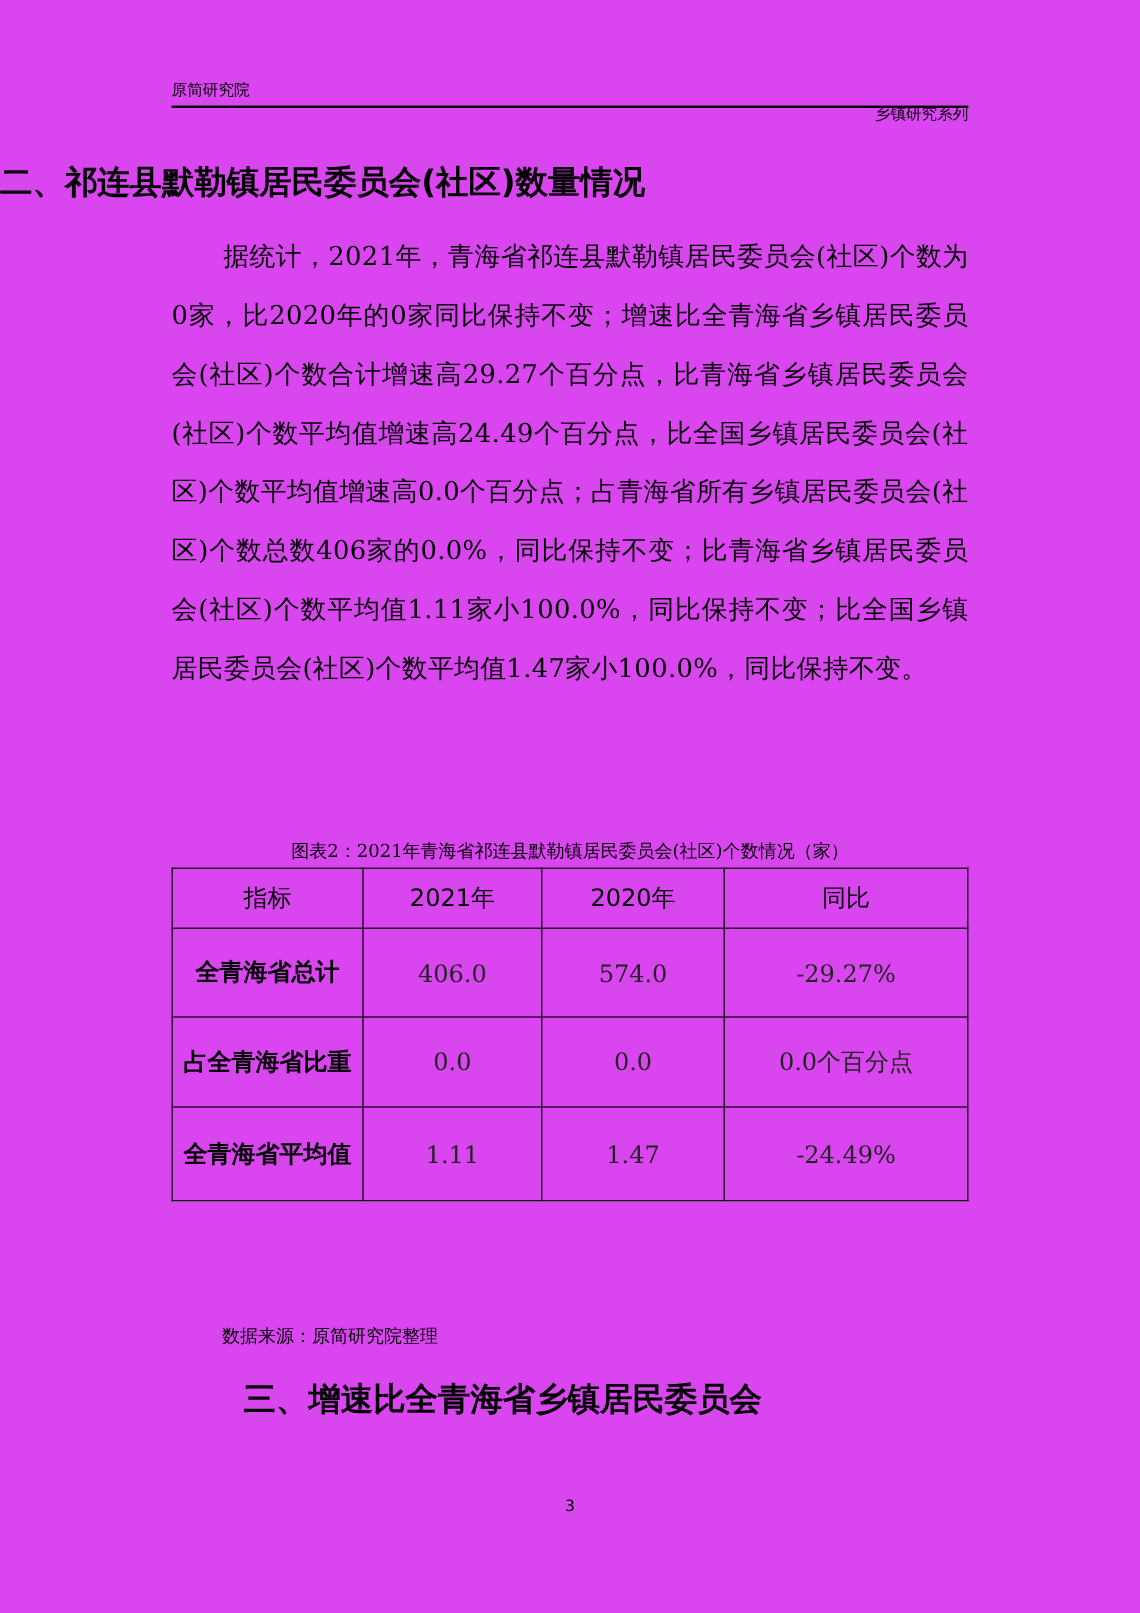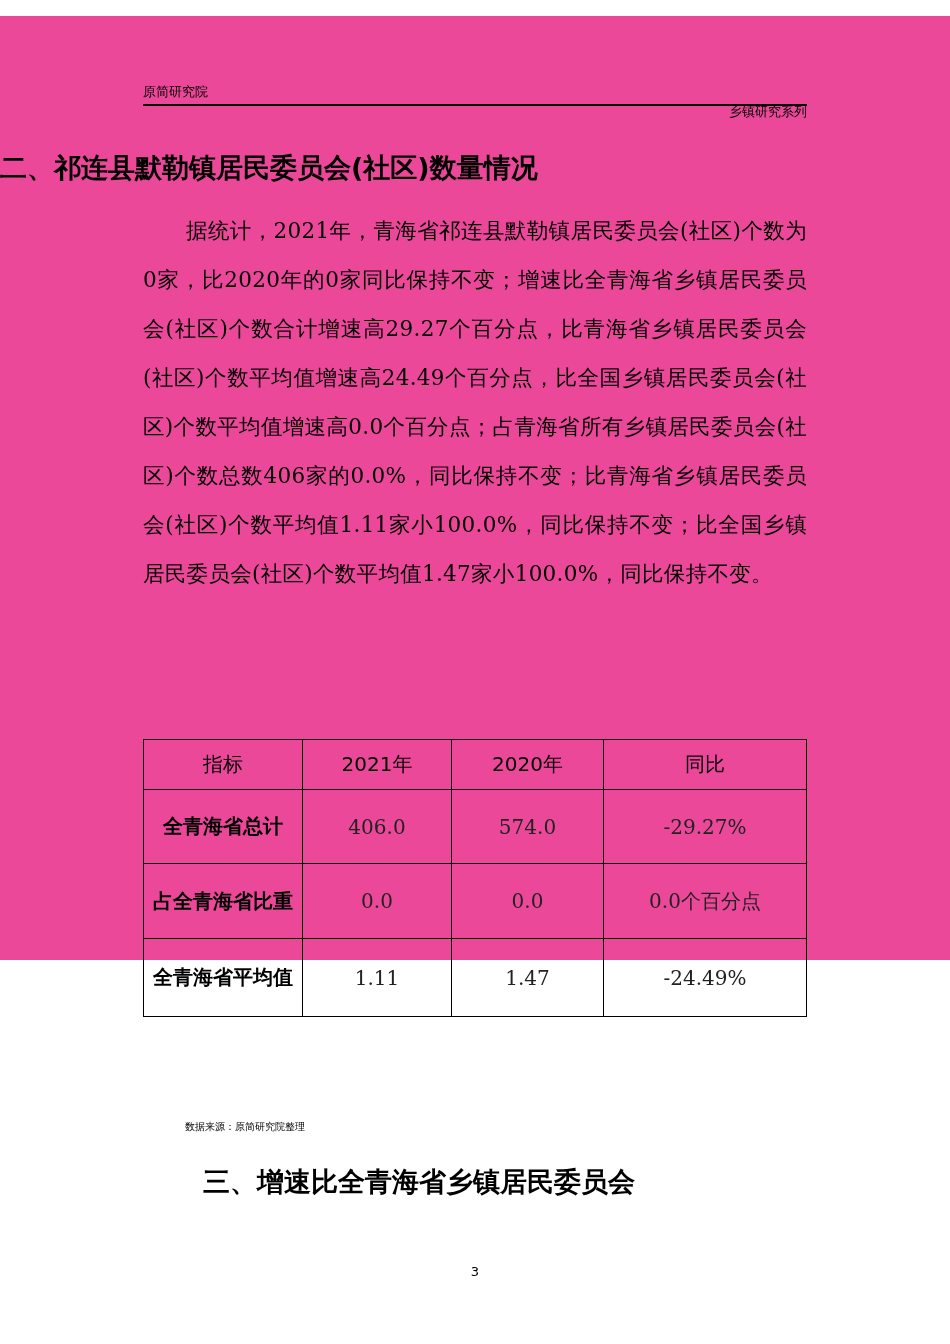--- a/index.html
+++ b/index.html
@@ -1,52 +1,53 @@
 <!DOCTYPE html>
 <html><head>
 <meta charset="utf-8">
 <style>
   html, body { margin: 0; padding: 0; background: #ffffff; }
   body { width: 950px; height: 1344px; position: relative; overflow: hidden; color: #000; }
-  .page { position: absolute; left: 0; top: 16px; width: 950px; height: 944px; background: #ec4899; }
+  .page { position: absolute; left: 0; top: 0; width: 950px; height: 1344px; background: #d946ef; }
   .header { position: absolute; left: 143px; top: 66px; width: 664px; height: 22px; border-bottom: 2px solid #000;
     font-family: "DejaVu Sans", sans-serif; font-size: 13px; line-height: 20px; }
   .header .left { position: absolute; left: 0; top: 0; }
   .header .right { position: absolute; right: 0; top: 0; margin-top: 20px; }
   h2.sec { position: absolute; left: 0; width: 950px; margin: 0; font-family: "DejaVu Sans", sans-serif;
     font-weight: bold; font-size: 27px; }
   h2.sec1 { top: 134px; text-align: left; }
   h2.sec2 { top: 1148px; left: 203px; width: auto; }
   .para { position: absolute; left: 143px; top: 190px; width: 664px; font-family: "DejaVu Serif", serif;
     font-size: 21.5px; line-height: 49px; text-align: justify; text-indent: 43px; letter-spacing: 0.3px; }
   .caption { position: absolute; left: 143px; top: 697px; width: 664px; text-align: center;
     font-family: "DejaVu Serif", serif; font-size: 15px; line-height: 24px; }
   table.data { position: absolute; left: 143px; top: 723px; width: 664px; border-collapse: collapse;
     font-size: 20px; }
   table.data td, table.data th { border: 1.5px solid #000; text-align: center; padding: 0; }
   table.data th { font-family: "DejaVu Sans", sans-serif; font-weight: normal; height: 49px; }
   table.data td { font-family: "DejaVu Serif", serif; color: #222; }
   table.data td.label { font-family: "DejaVu Sans", sans-serif; font-weight: bold; color: #000; }
-  .source { position: absolute; left: 185px; top: 1104px; font-family: "DejaVu Serif", serif; font-size: 10px; }
+  .source { position: absolute; left: 185px; top: 1104px; font-family: "DejaVu Serif", serif; font-size: 15px; }
   .pageno { position: absolute; left: 0; top: 1248px; width: 950px; text-align: center;
     font-family: "DejaVu Sans", sans-serif; font-size: 13px; }
 </style>
 </head>
 <body>
 
 <div class="page">
   <div class="header">
     <span class="left">原简研究院</span>
     <span class="right">乡镇研究系列</span>
   </div>
 
   <h2 class="sec sec1">二、祁连县默勒镇居民委员会(社区)数量情况</h2>
 
   <p class="para" style="margin:0;">据统计，2021年，青海省祁连县默勒镇居民委员会(社区)个数为0家，比2020年的0家同比保持不变；增速比全青海省乡镇居民委员会(社区)个数合计增速高29.27个百分点，比青海省乡镇居民委员会(社区)个数平均值增速高24.49个百分点，比全国乡镇居民委员会(社区)个数平均值增速高0.0个百分点；占青海省所有乡镇居民委员会(社区)个数总数406家的0.0%，同比保持不变；比青海省乡镇居民委员会(社区)个数平均值1.11家小100.0%，同比保持不变；比全国乡镇居民委员会(社区)个数平均值1.47家小100.0%，同比保持不变。</p>
 
+  <div class="caption">图表2：2021年青海省祁连县默勒镇居民委员会(社区)个数情况（家）</div>
 
   <table class="data">
     <tbody>
         <tr>
       <th style="width:158px;">指标</th>
       <th style="width:148px;">2021年</th>
       <th style="width:151px;">2020年</th>
       <th>同比</th>
     </tr>
     <tr style="height:74px;">

